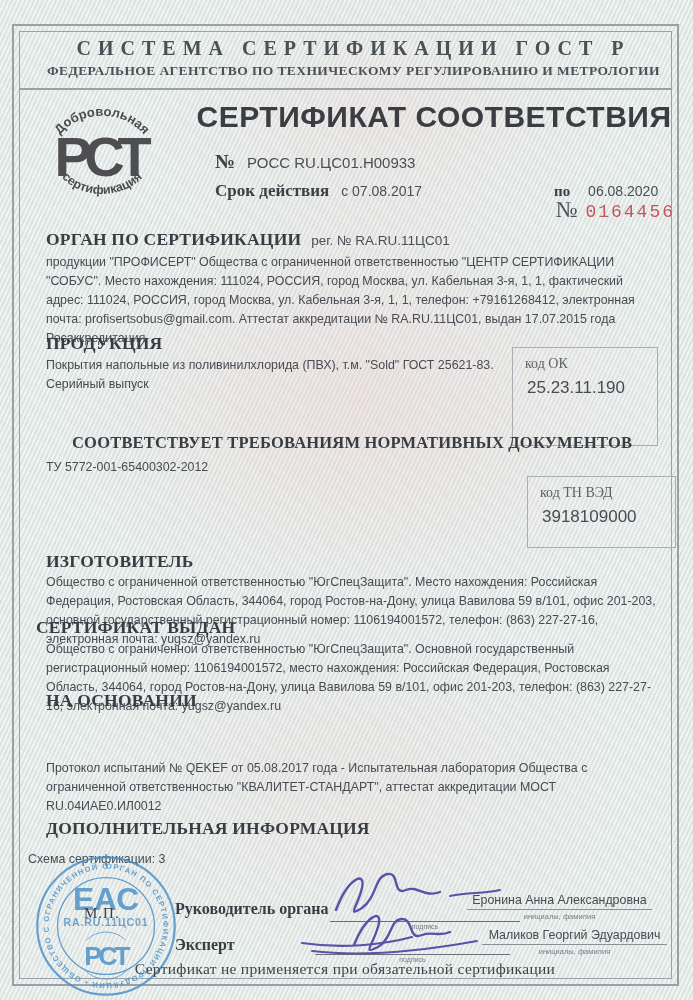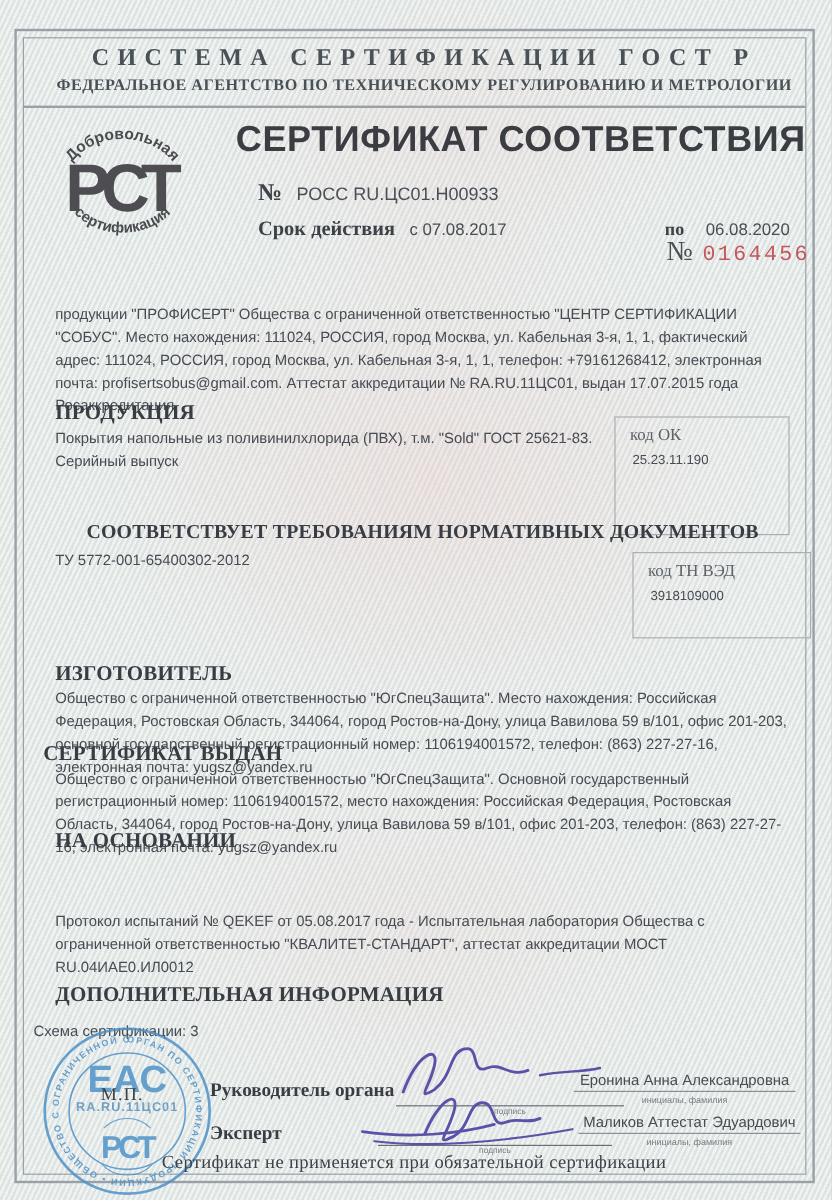--- a/index.html
+++ b/index.html
@@ -28,21 +28,21 @@
   .validity .lbl{font-family:"Liberation Serif", serif; font-weight:bold; font-size:17px; color:#3c4147;}
   .validity .d1{margin-left:8px;} .validity .po{margin-left:92px;padding-left:36px;} .validity .d2{margin-left:14px;}
   .blankno{left:470px; top:197px; width:205px; text-align:right; white-space:nowrap;}
   .blankno .no{font-family:"Liberation Serif", serif; font-size:23px; color:#4a4f55; margin-right:8px;}
   .blankno .digits{font-family:"Liberation Mono", monospace; font-size:18px; letter-spacing:2px; color:#c4565e;}
   .sec-head{font-family:"Liberation Serif", serif; font-weight:bold; font-size:17.5px; color:#383d43; letter-spacing:.2px;}
   .sec-head .reg{font-family:"Liberation Sans", sans-serif; font-weight:normal; font-size:13.5px; letter-spacing:0; color:#4a4f55; margin-left:10px;}
   .body-text{font-size:12.4px; line-height:1.53; color:#474c53;}
   .code-box{border:1px solid #a8afb4; background:rgba(255,255,255,.06);}
   .code-box .cb-label{font-family:"Liberation Serif", serif; font-size:14px; color:#5c6268; margin:8px 0 6px 12px;}
-  .code-box .cb-value{font-size:11px; color:#474c53; margin-left:14px;}
+  .code-box .cb-value{font-size:17px; color:#474c53; margin-left:14px;}
   .sig-role{font-family:"Liberation Serif", serif; font-weight:bold; font-size:16px; color:#383d43;}
   .sig-line{border-bottom:1px solid #6a7075; height:0;}
   .sig-sub{font-size:7px; color:#787e84; text-align:center; margin-top:1px;}
   .name-block{width:185px; text-align:center; font-size:12.4px; color:#474c53;}
   .name-block .nm{padding-bottom:2px; border-bottom:1px solid #8a9095; white-space:nowrap;}
   .name-block .sub{font-size:7.5px; color:#787e84; margin-top:2px;}
   .footer{font-family:"Liberation Serif", serif; font-size:15.5px; color:#3e434a; letter-spacing:.3px;}
   .mp{font-family:"Liberation Serif", serif; font-size:15px; color:#3c4045; letter-spacing:1px;}
   svg text{user-select:none;}
 </style>
@@ -83,32 +83,35 @@
     <span class="lbl">Срок действия</span>
     <span class="d1">с 07.08.2017</span>
     <span class="po lbl" style="font-size:15px;">по</span>
     <span class="d2">06.08.2020</span>
   </div>
 
   <div class="abs blankno">
     <span class="no">№</span><span class="digits">0164456</span>
   </div>
 
+  <div class="abs sec-head" style="left:46px; top:229px;">
+    <span>ОРГАН ПО СЕРТИФИКАЦИИ</span><span class="reg">рег. № RA.RU.11ЦС01</span>
+  </div>
   <div class="abs body-text" style="left:46px; top:253px; width:602px;">продукции "ПРОФИСЕРТ" Общества с ограниченной ответственностью "ЦЕНТР СЕРТИФИКАЦИИ "СОБУС". Место нахождения: 111024, РОССИЯ, город Москва, ул. Кабельная 3-я, 1, 1, фактический адрес: 111024, РОССИЯ, город Москва, ул. Кабельная 3-я, 1, 1, телефон: +79161268412, электронная почта: profisertsobus@gmail.com. Аттестат аккредитации № RA.RU.11ЦС01, выдан 17.07.2015 года Росаккредитация</div>
 
   <div class="abs sec-head" style="left:46px; top:333px;">ПРОДУКЦИЯ</div>
   <div class="abs body-text" style="left:46px; top:356px; width:468px;">Покрытия напольные из поливинилхлорида (ПВХ), т.м. "Sold" ГОСТ 25621-83. Серийный выпуск</div>
   <div class="abs code-box" style="left:512px; top:347px; width:144px; height:97px;">
     <div class="cb-label">код ОК</div>
     <div class="cb-value">25.23.11.190</div>
   </div>
 
   <div class="abs sec-head" style="left:46px; top:433px; font-size:16.5px;margin-left:26px;">СООТВЕТСТВУЕТ ТРЕБОВАНИЯМ НОРМАТИВНЫХ ДОКУМЕНТОВ</div>
   <div class="abs body-text" style="left:46px; top:458px; width:460px;">ТУ 5772-001-65400302-2012</div>
-  <div class="abs code-box" style="left:527px; top:460px; width:147px; height:70px;">
+  <div class="abs code-box" style="left:527px; top:476px; width:147px; height:70px;">
     <div class="cb-label">код ТН ВЭД</div>
     <div class="cb-value">3918109000</div>
   </div>
 
   <div class="abs sec-head" style="left:46px; top:551px;">ИЗГОТОВИТЕЛЬ</div>
   <div class="abs body-text" style="left:46px; top:573px; width:612px;">Общество с ограниченной ответственностью "ЮгСпецЗащита". Место нахождения: Российская Федерация, Ростовская Область, 344064, город Ростов-на-Дону, улица Вавилова 59 в/101, офис 201-203, основной государственный регистрационный номер: 1106194001572, телефон: (863) 227-27-16, электронная почта: yugsz@yandex.ru</div>
 
   <div class="abs sec-head" style="left:36px; top:617px;">СЕРТИФИКАТ ВЫДАН</div>
   <div class="abs body-text" style="left:46px; top:640px; width:612px;">Общество с ограниченной ответственностью "ЮгСпецЗащита". Основной государственный регистрационный номер: 1106194001572, место нахождения: Российская Федерация, Ростовская Область, 344064, город Ростов-на-Дону, улица Вавилова 59 в/101, офис 201-203, телефон: (863) 227-27-16, электронная почта: yugsz@yandex.ru</div>
 
@@ -138,35 +141,35 @@
   <div class="abs sig-role" style="left:175px; top:900px;">Руководитель органа</div>
   <div class="abs" style="left:330px; top:903px; width:190px;">
     <div style="height:18px;"></div>
     <div class="sig-line"></div>
     <div class="sig-sub">подпись</div>
   </div>
   <svg class="abs" style="left:322px; top:866px;" width="210" height="58" viewBox="0 0 210 58">
     <path d="M14,44 C26,12 44,4 40,22 C36,40 24,52 40,42 C56,30 52,10 66,8 C78,6 70,30 84,24 C96,19 102,32 118,26" fill="none" stroke="#5b51a8" stroke-width="2.4" stroke-linecap="round"></path>
     <path d="M128,30 C148,26 160,28 178,24" fill="none" stroke="#5b51a8" stroke-width="2" stroke-linecap="round"></path>
   </svg>
-  <div class="abs name-block" style="left:478px; top:893px;">
+  <div class="abs name-block" style="left:467px; top:893px;">
     <div class="nm">Еронина Анна Александровна</div>
     <div class="sub">инициалы, фамилия</div>
   </div>
 
   <div class="abs sig-role" style="left:175px; top:936px;">Эксперт</div>
   <div class="abs" style="left:315px; top:936px; width:195px;">
     <div style="height:18px;"></div>
     <div class="sig-line"></div>
     <div class="sig-sub">подпись</div>
   </div>
   <svg class="abs" style="left:292px; top:905px;" width="225" height="55" viewBox="0 0 225 55">
     <path d="M10,38 C50,44 90,40 120,32" fill="none" stroke="#5b51a8" stroke-width="2.2" stroke-linecap="round"></path>
     <path d="M62,40 C74,10 92,2 86,22 C80,42 70,50 86,42 C100,34 98,14 110,14 C122,14 116,36 130,30 C140,26 148,32 158,27" fill="none" stroke="#5b51a8" stroke-width="2.4" stroke-linecap="round"></path>
     <path d="M20,46 C70,52 130,46 185,36" fill="none" stroke="#5b51a8" stroke-width="1.8" stroke-linecap="round"></path>
   </svg>
   <div class="abs name-block" style="left:482px; top:928px;">
-    <div class="nm">Маликов Аттестат Эдуардович</div>
+    <div class="nm">Маликов Георгий Эдуардович</div>
     <div class="sub">инициалы, фамилия</div>
   </div>
 
   <div class="abs footer" style="left:110px; top:960px; width:470px; text-align:center;">Сертификат не применяется при обязательной сертификации</div>
 </div>
 
 </body></html>

